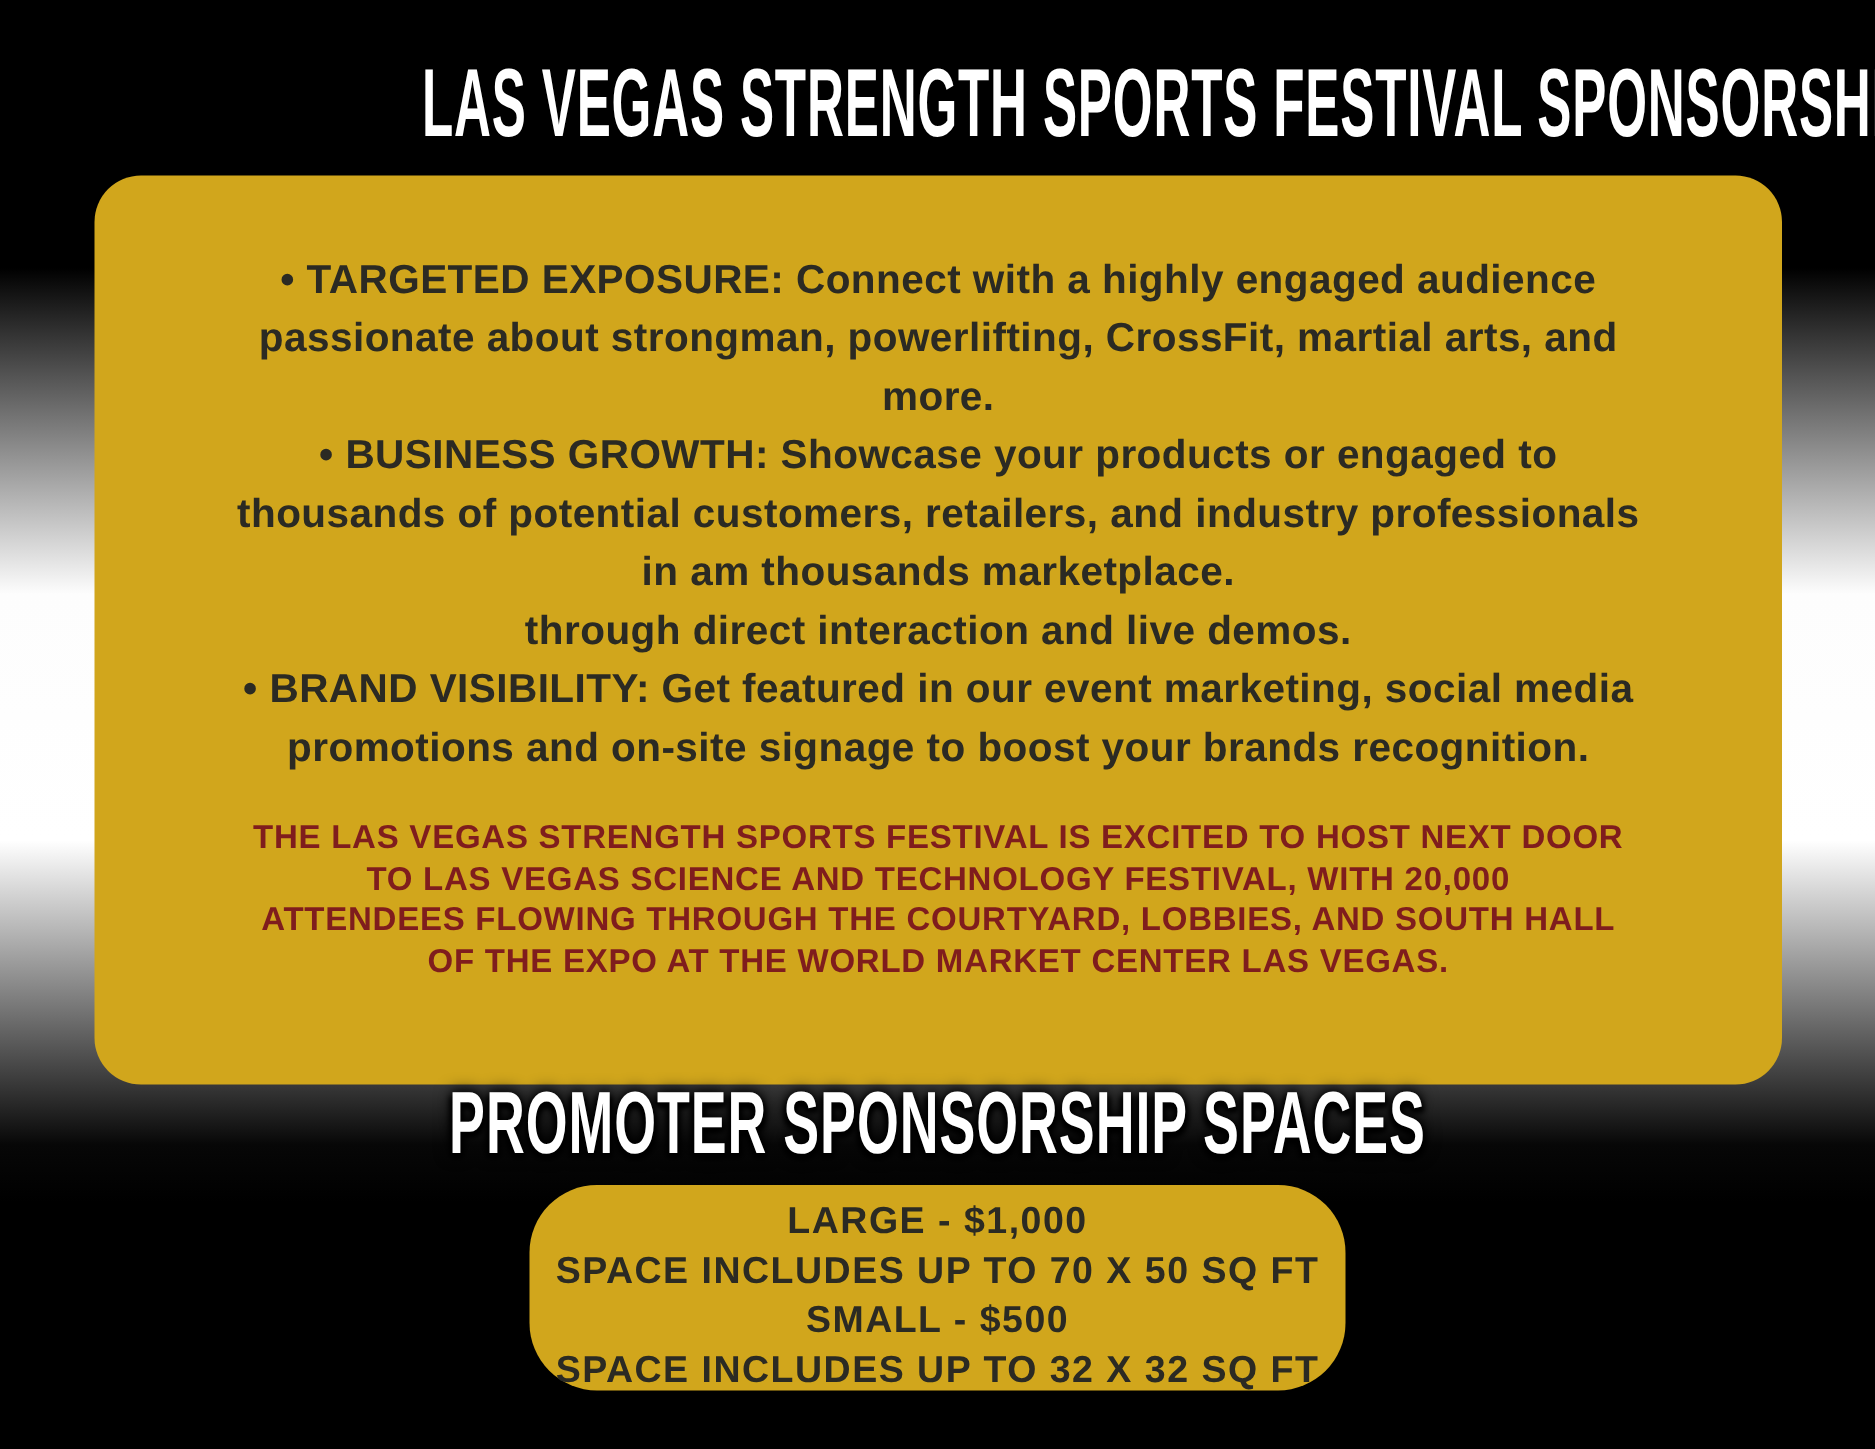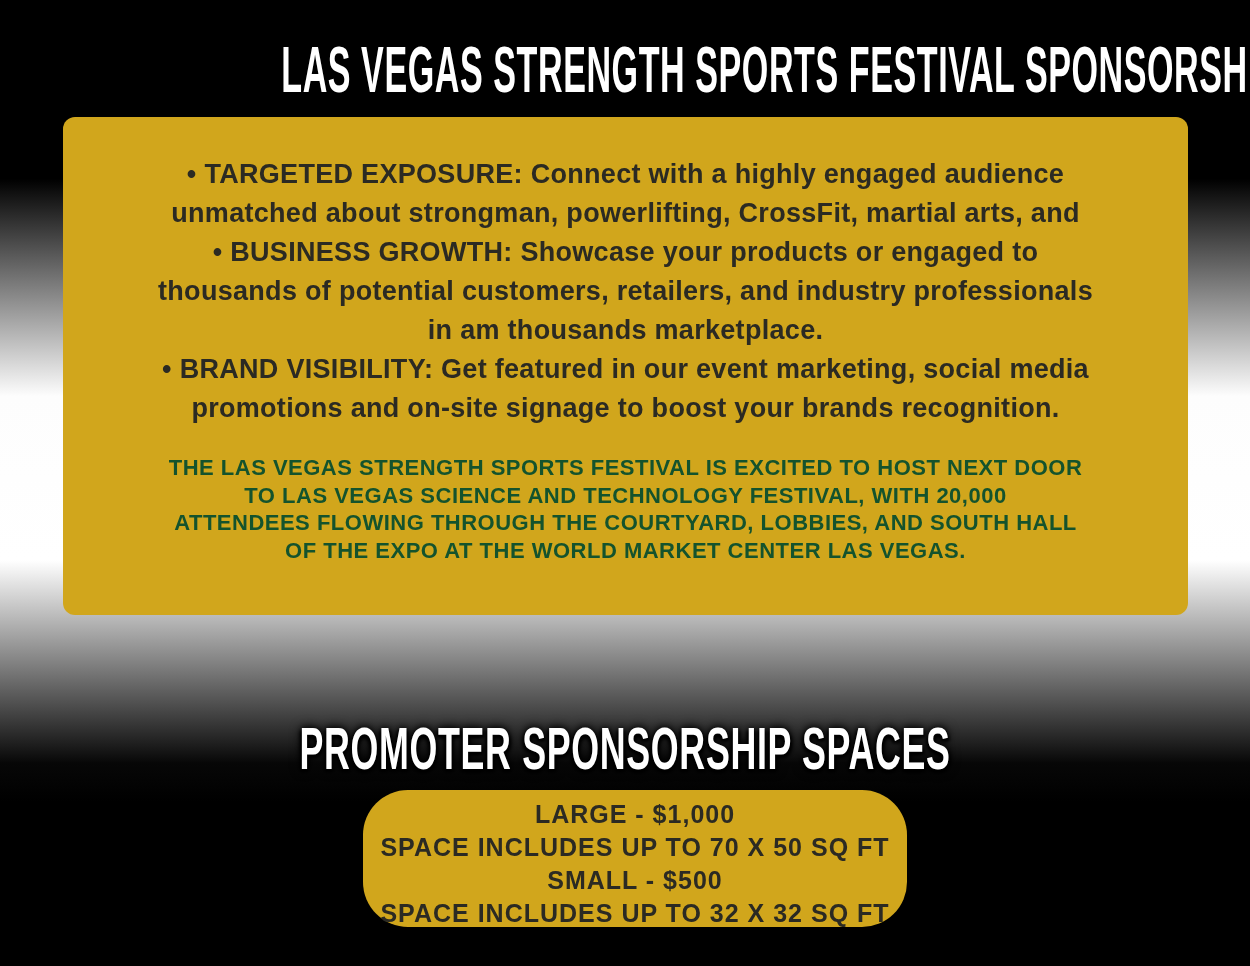--- a/index.html
+++ b/index.html
@@ -35,43 +35,43 @@
     white-space: nowrap;
     transform: scaleX(0.55) scaleY(1.04);
     transform-origin: 50% 50%;
     letter-spacing: 1px;
   }
   .benefits-box {
     position: absolute;
     left: 63px;
     top: 117px;
     width: 1125px;
-    height: 498px;
+    height: 606px;
     background: #d1a61c;
-    border-radius: 12px;
+    border-radius: 31px;
     box-sizing: border-box;
-    padding-top: 38px;
+    padding-top: 50px;
   }
   .bullet-lines {
     text-align: center;
     color: #2b2a23;
     font-size: 27px;
     font-weight: bold;
     line-height: 39px;
     letter-spacing: 0.3px;
   }
   .bullet-lines .text-line,
   .note-lines .text-line,
   .pricing-lines .text-line {
     white-space: nowrap;
   }
   .note-lines {
     margin-top: 26px;
     text-align: center;
-    color: #14532d;
+    color: #7f1d1d;
     font-size: 22px;
     font-weight: bold;
     line-height: 27.5px;
     letter-spacing: 0.5px;
   }
   .spaces-heading {
     position: absolute;
     top: 716px;
     left: 0;
     width: 1250px;
@@ -80,21 +80,21 @@
     font-size: 56px;
     font-weight: bold;
     white-space: nowrap;
     transform: scaleX(0.64) scaleY(1.05);
     transform-origin: 50% 50%;
     letter-spacing: 1px;
     text-shadow: 0 0 8px #000, 0 0 14px #000, 3px 3px 4px #000, -3px 3px 4px #000;
   }
   .pricing-box {
     position: absolute;
-    left: 363px;
+    left: 353px;
     top: 790px;
     width: 544px;
     height: 137px;
     background: #d1a61c;
     border-radius: 45px;
     box-sizing: border-box;
     padding-top: 8px;
   }
   .pricing-lines {
     text-align: center;
@@ -108,24 +108,26 @@
 </head>
 <body>
 
 <div class="canvas">
 
   <div class="flyer-title">LAS VEGAS STRENGTH SPORTS FESTIVAL SPONSORSHIP BENEFITS</div>
 
   <div class="benefits-box">
     <div class="bullet-lines">
         <div class="text-line">• TARGETED EXPOSURE: Connect with a highly engaged audience</div>
-        <div class="text-line">unmatched about strongman, powerlifting, CrossFit, martial arts, and</div>
+        <div class="text-line">passionate about strongman, powerlifting, CrossFit, martial arts, and</div>
+        <div class="text-line">more.</div>
         <div class="text-line">• BUSINESS GROWTH: Showcase your products or engaged to</div>
         <div class="text-line">thousands of potential customers, retailers, and industry professionals</div>
         <div class="text-line">in am thousands marketplace.</div>
+        <div class="text-line">through direct interaction and live demos.</div>
         <div class="text-line">• BRAND VISIBILITY: Get featured in our event marketing, social media</div>
         <div class="text-line">promotions and on-site signage to boost your brands recognition.</div>
       </div>
     <div class="note-lines">
         <div class="text-line">THE LAS VEGAS STRENGTH SPORTS FESTIVAL IS EXCITED TO HOST NEXT DOOR</div>
         <div class="text-line">TO LAS VEGAS SCIENCE AND TECHNOLOGY FESTIVAL, WITH 20,000</div>
         <div class="text-line">ATTENDEES FLOWING THROUGH THE COURTYARD, LOBBIES, AND SOUTH HALL</div>
         <div class="text-line">OF THE EXPO AT THE WORLD MARKET CENTER LAS VEGAS.</div>
       </div>
   </div>

